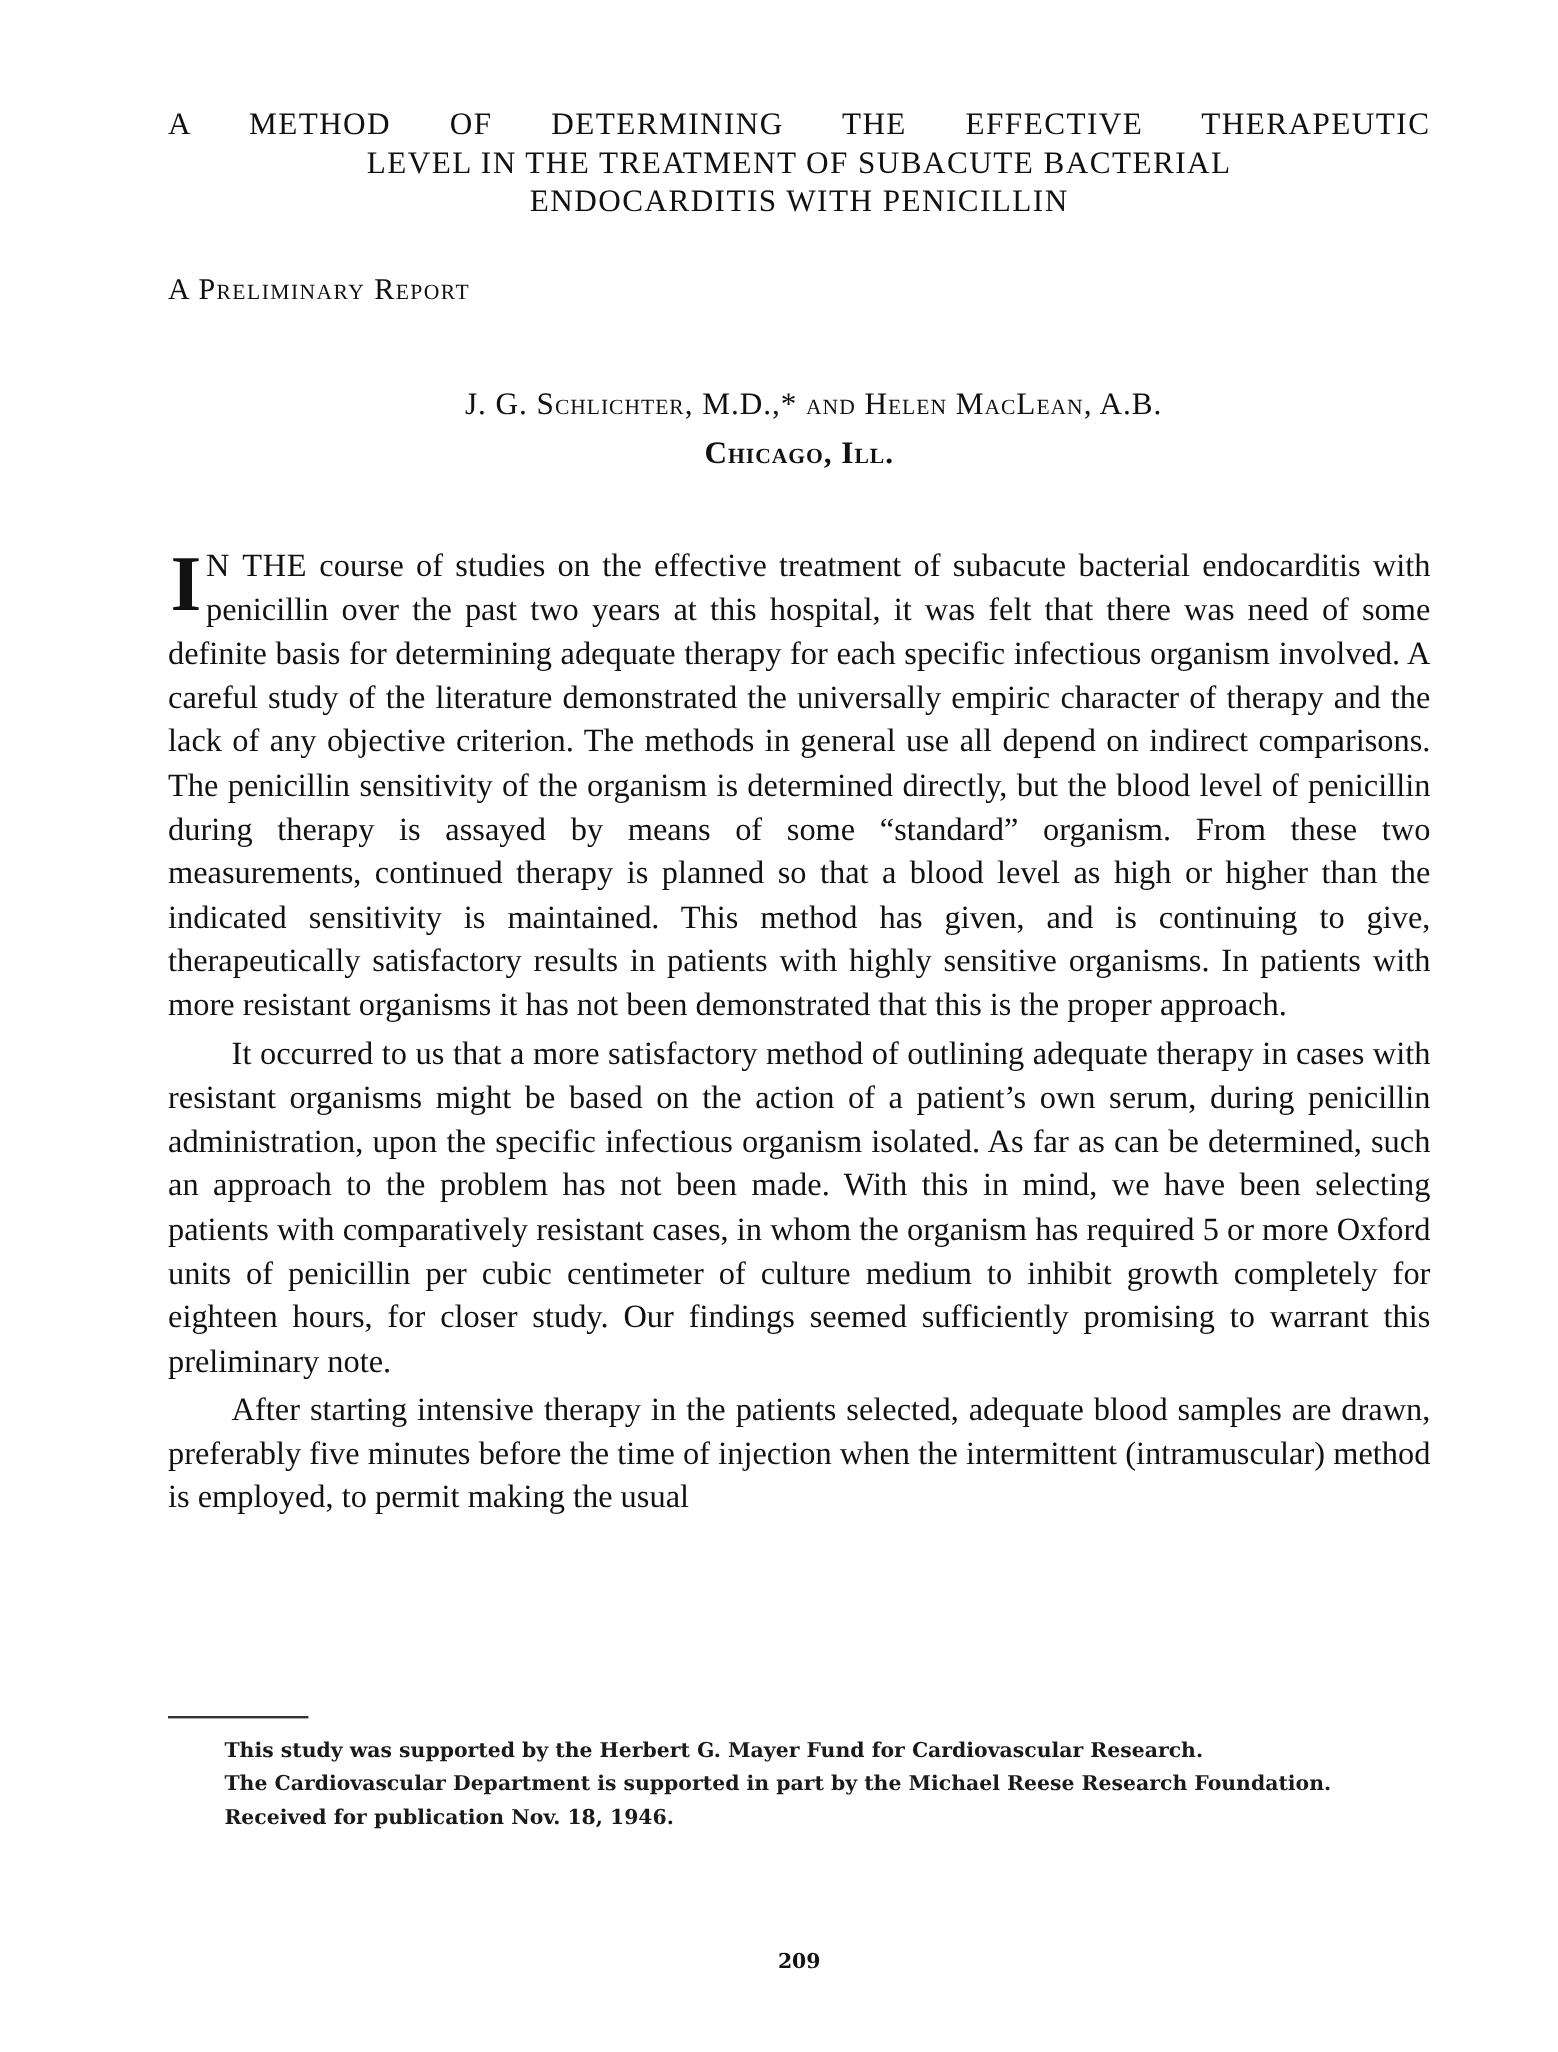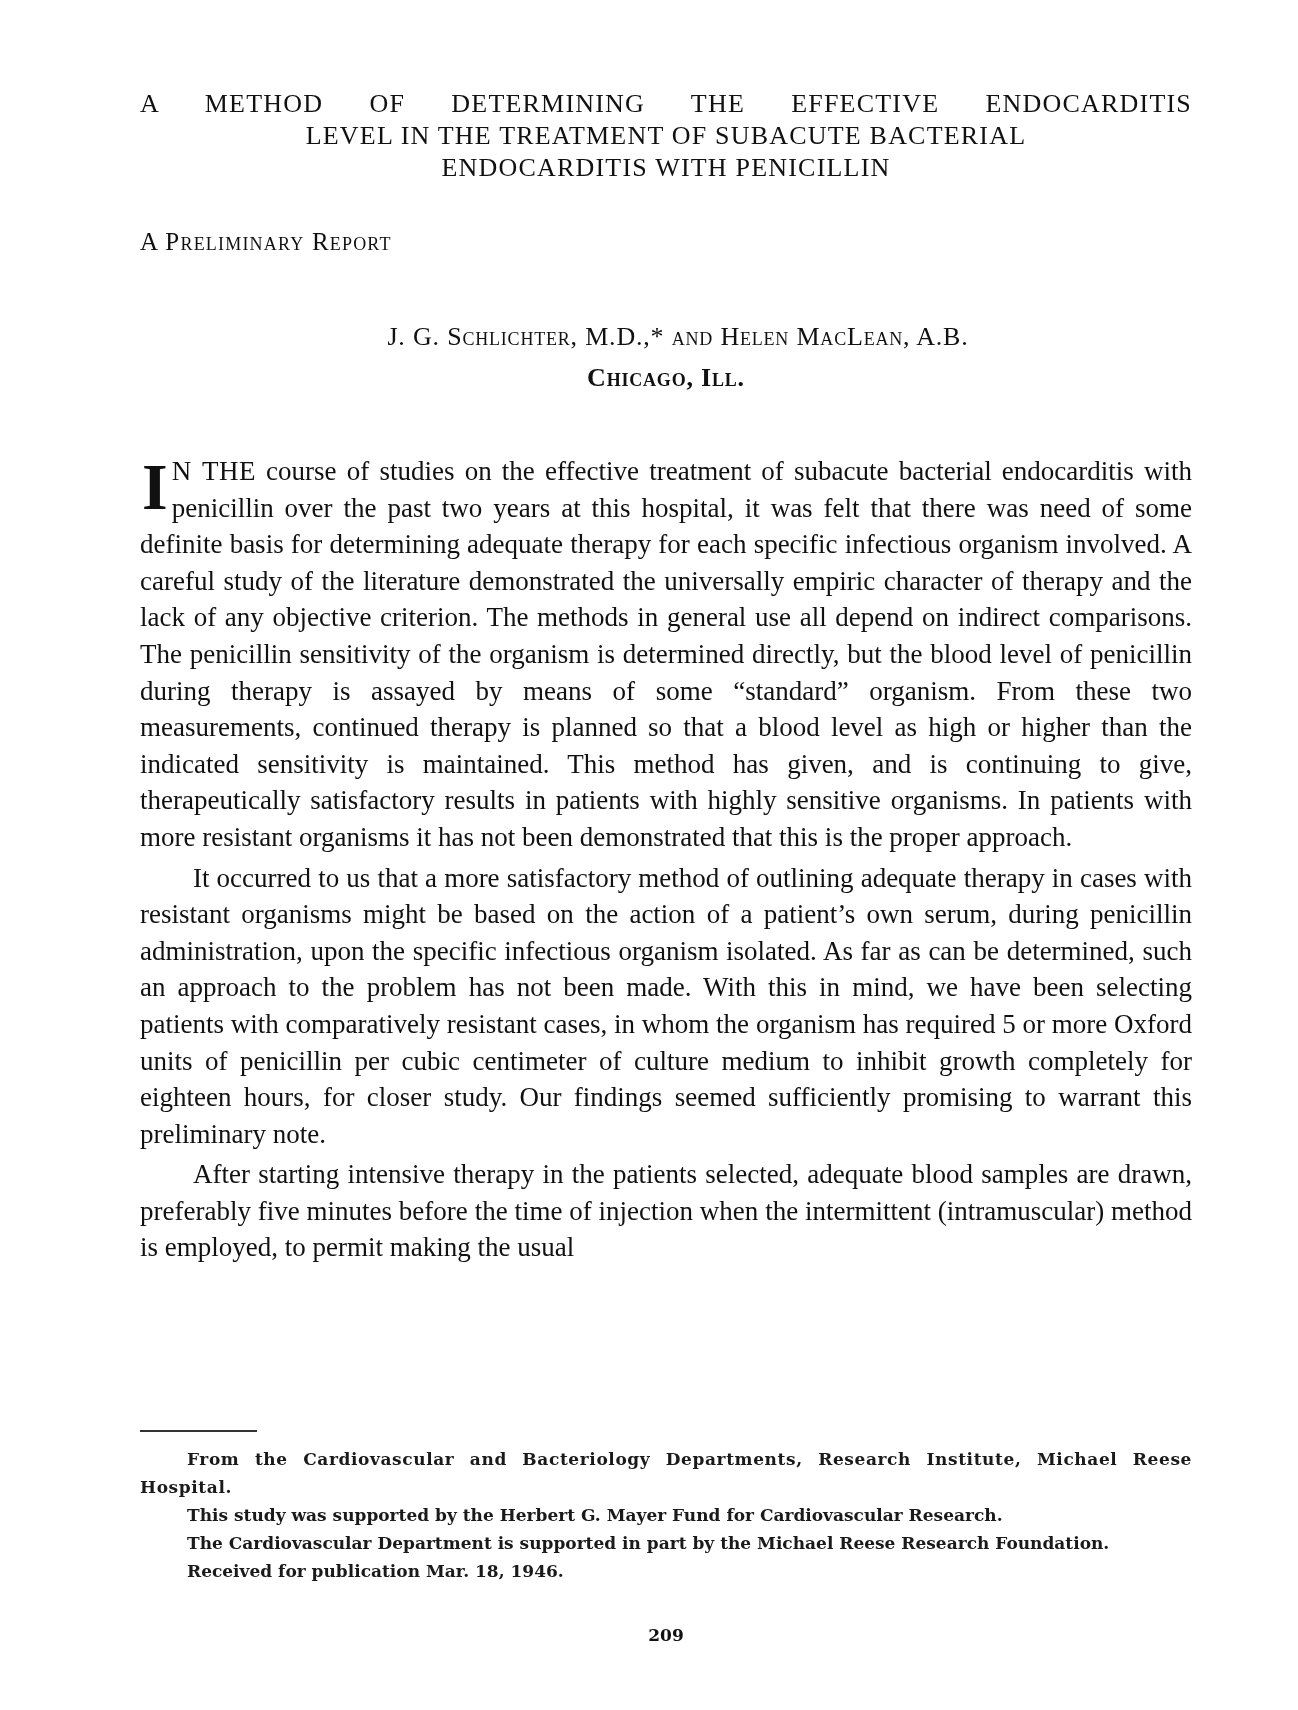--- a/index.html
+++ b/index.html
@@ -33,40 +33,39 @@
 
     .pagenum { position: absolute; left: 0; top: 1625px; width: 1052px; text-align: center;
                font-family: "DejaVu Serif", serif; font-weight: bold; font-size: 17px; }
   </style>
 </head>
 <body>
 
 <div class="page">
 
   <div class="title">
-    <span class="title-line first">A METHOD OF DETERMINING THE EFFECTIVE ENDOCARDITIS</span>
+    <span class="title-line first">A METHOD OF DETERMINING THE EFFECTIVE THERAPEUTIC</span>
     <span class="title-line">LEVEL IN THE TREATMENT OF SUBACUTE BACTERIAL</span>
     <span class="title-line">ENDOCARDITIS WITH PENICILLIN</span>
   </div>
 
   <div class="subtitle">A Preliminary Report</div>
 
   <div class="authors">J. G. Schlichter, M.D.,* and Helen MacLean, A.B.</div>
 
   <div class="location">Chicago, Ill.</div>
 
   <div class="body">
     <p class="para"><span class="dropcap">I</span><span class="lead">N THE</span><span> course of studies on the effective treatment of subacute bacterial endocarditis with penicillin over the past two years at this hospital, it was felt that there was need of some definite basis for determining adequate therapy for each specific infectious organism involved.  A careful study of the literature demonstrated the universally empiric character of therapy and the lack of any objective criterion.  The methods in general use all depend on indirect com­parisons.  The penicillin sensitivity of the organism is determined directly, but the blood level of penicillin during therapy is assayed by means of some “stand­ard” organism.  From these two measurements, continued therapy is planned so that a blood level as high or higher than the indicated sensitivity is main­tained.  This method has given, and is continuing to give, therapeutically satis­factory results in patients with highly sensitive organisms.  In patients with more resistant organisms it has not been demonstrated that this is the proper approach.</span></p>
     <p class="para">It occurred to us that a more satisfactory method of outlining adequate therapy in cases with resistant organisms might be based on the action of a pa­tient’s own serum, during penicillin administration, upon the specific infectious organism isolated.  As far as can be determined, such an approach to the problem has not been made.  With this in mind, we have been selecting patients with comparatively resistant cases, in whom the organism has required 5 or more Oxford units of penicillin per cubic centimeter of culture medium to inhibit growth completely for eighteen hours, for closer study.  Our findings seemed suf­ficiently promising to warrant this preliminary note.</p>
     <p class="para">After starting intensive therapy in the patients selected, adequate blood samples are drawn, preferably five minutes before the time of injection when the intermittent (intramuscular) method is employed, to permit making the usual</p>
   </div>
 
   <div class="rule"></div>
 
   <div class="footnotes">
-    <p class="fn first">From the Cardiovascular and Bacteriology Departments, Research Institute, Michael Reese Hospital.</p>
     <p class="fn">This study was supported by the Herbert G. Mayer Fund for Cardiovascular Research.</p>
     <p class="fn">The Cardiovascular Department is supported in part by the Michael Reese Research Foundation.</p>
-    <p class="fn">Received for publication Mar. 18, 1946.</p>
+    <p class="fn">Received for publication Nov. 18, 1946.</p>
   </div>
 
   <div class="pagenum">209</div>
 </div>
 
 </body></html>

